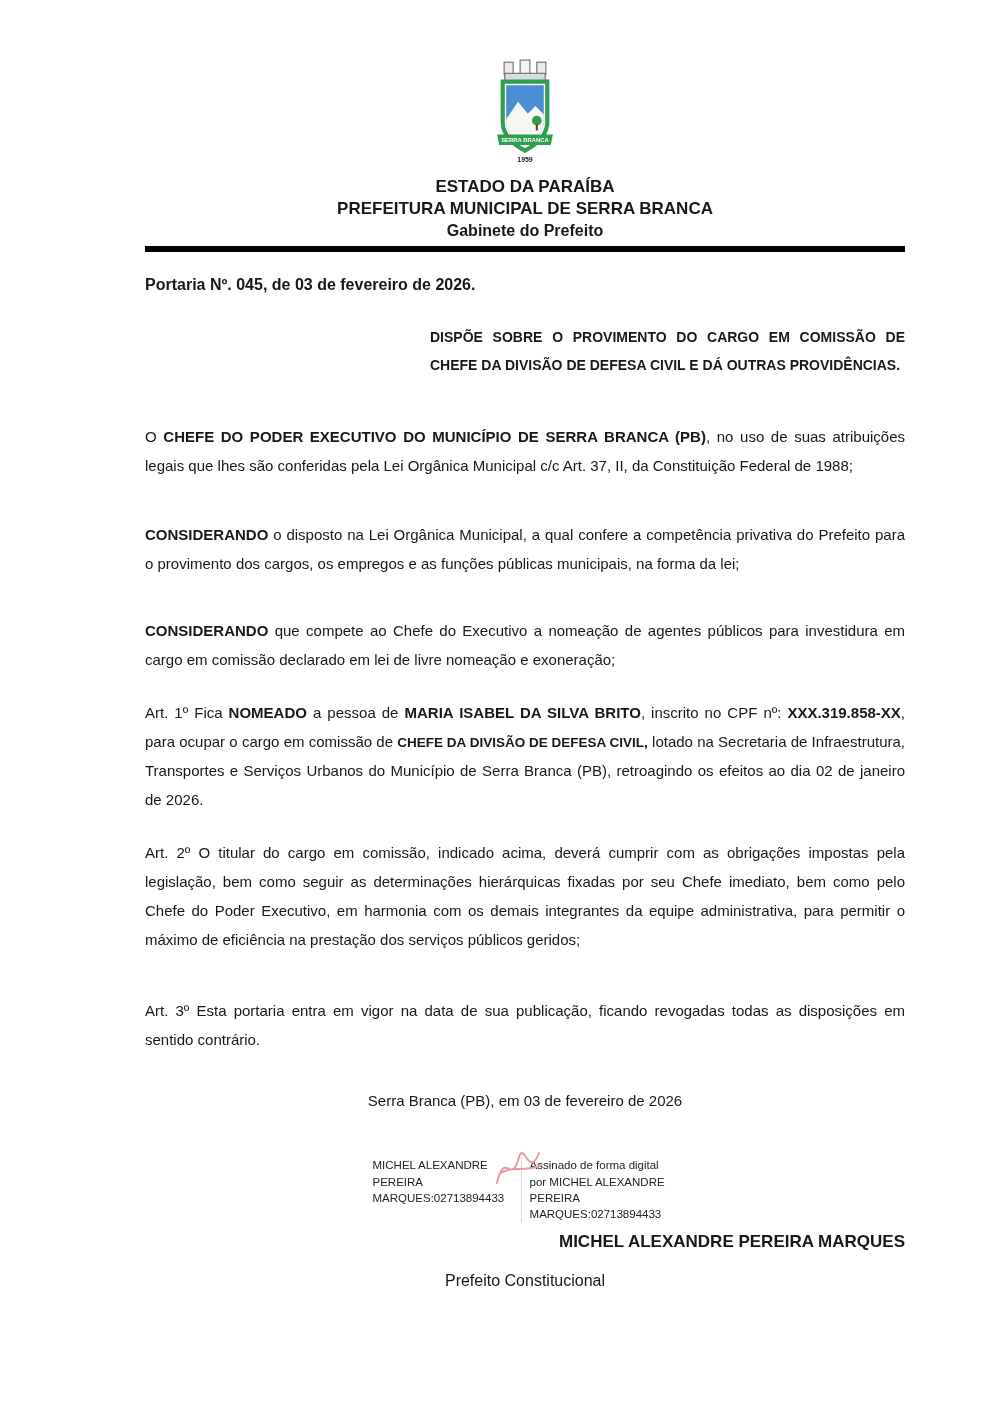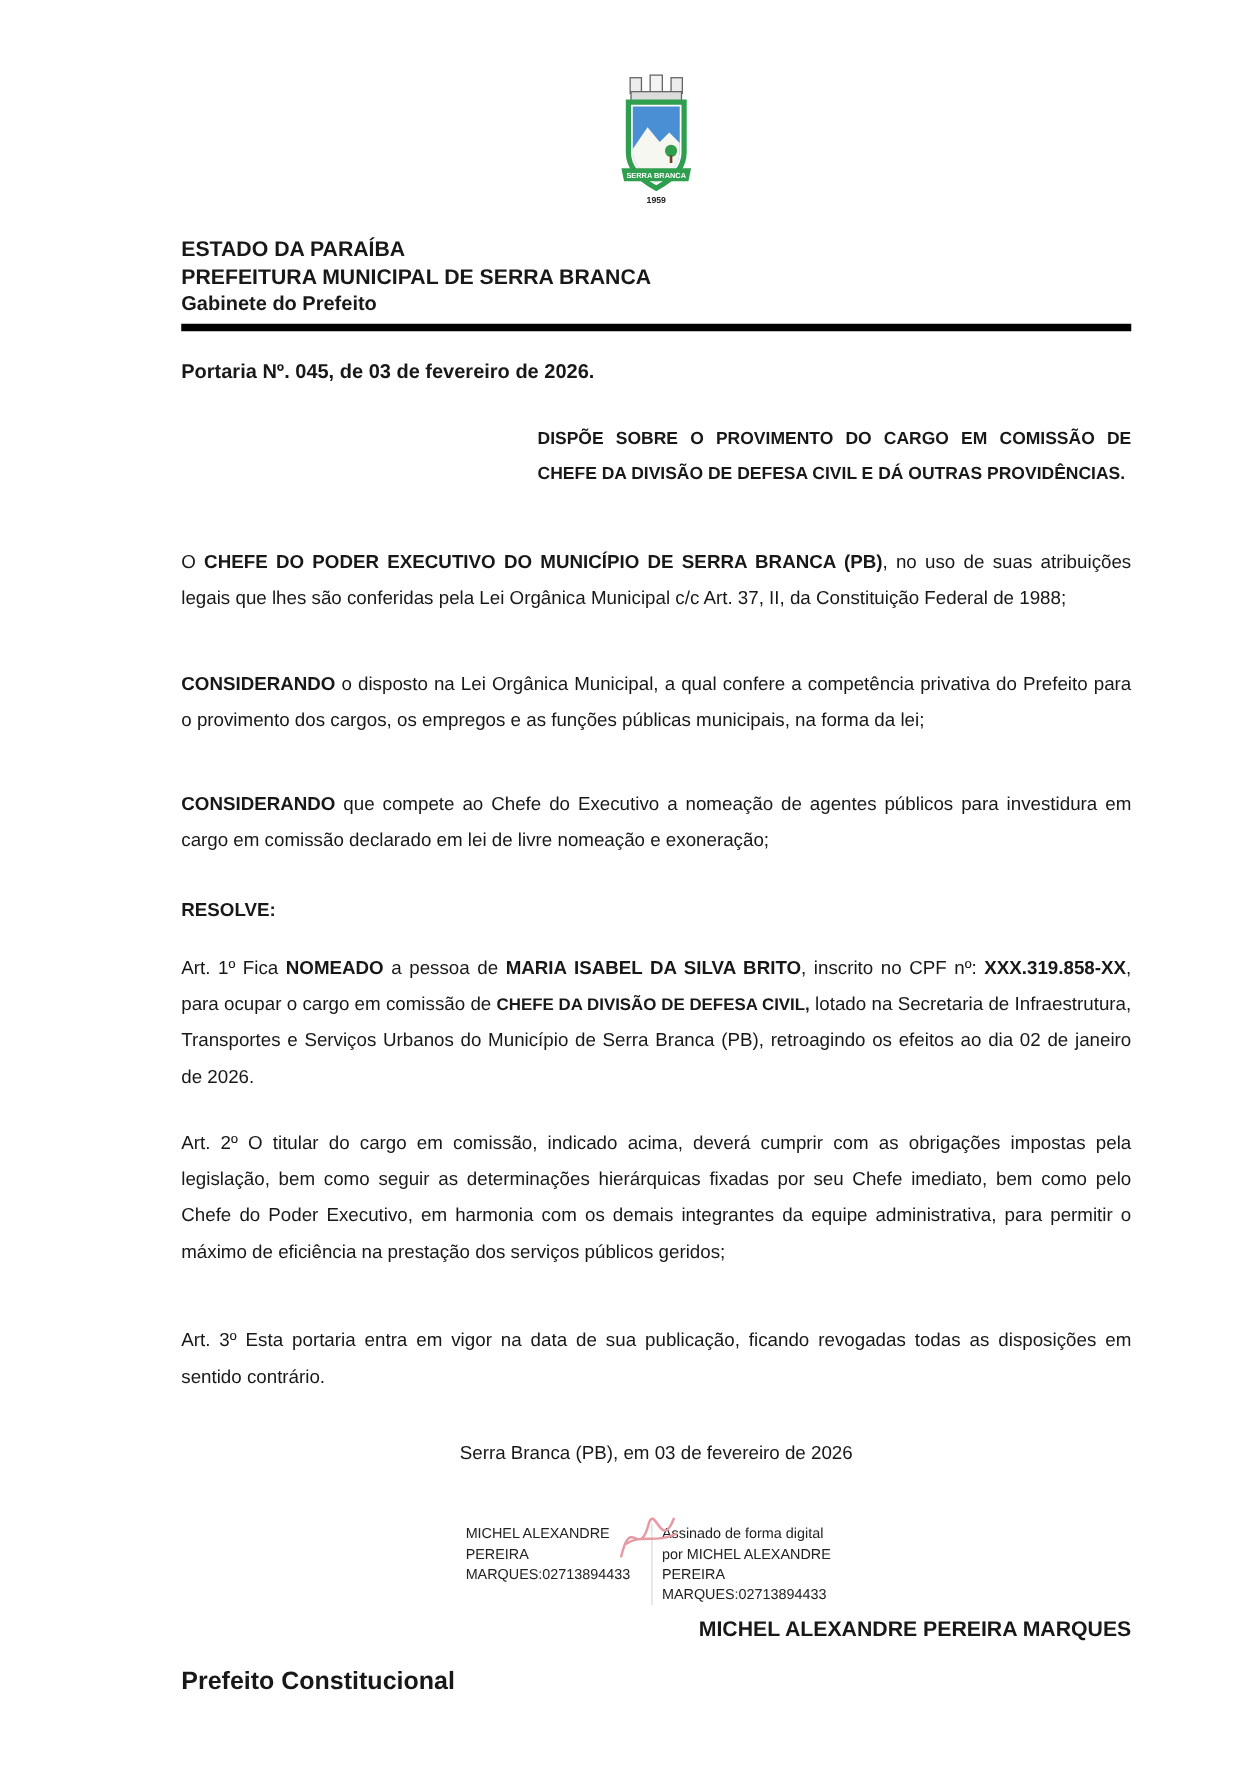--- a/index.html
+++ b/index.html
@@ -2,21 +2,21 @@
 <html><head>
 <meta charset="utf-8">
 <style>
   html,body{margin:0;padding:0;}
   body{width:1000px;height:1415px;background:#ffffff;overflow:hidden;
        font-family:"Liberation Sans", sans-serif;color:#181818;}
   .page{position:relative;width:1000px;height:1415px;background:#fff;}
   .content{padding:0 95px 0 145px;}
 
   .crest-wrap{text-align:center;padding-top:58px;}
-  .header-block{margin-top:16px;}
+  .header-block{text-align:center;margin-top:4px;}
   .hdr-line1,.hdr-line2{font-weight:bold;font-size:17px;line-height:22px;}
   .hdr-line3{font-weight:bold;font-size:16px;line-height:21px;}
   .rule{height:6px;background:#000;margin-top:5px;}
 
   .doc-title{font-weight:bold;font-size:16px;margin-top:24px;}
 
   .epigraph{margin:30px 0 0 285px;font-weight:bold;font-size:14px;
             line-height:1.98;text-align:justify;}
 
   .para{font-size:15px;line-height:1.93;text-align:justify;margin-top:30px;}
@@ -28,21 +28,21 @@
   .dateline{text-align:center;font-size:15px;margin-top:38px;}
 
   .digital-sig{width:305px;margin:48px auto 0;display:flex;gap:8px;
                font-size:11.5px;line-height:1.4;position:relative;color:#222;}
   .sig-left{width:142px;overflow-wrap:anywhere;}
   .sig-divider{width:1px;background:#d9d9d9;}
   .sig-right{width:150px;}
   .squiggle{position:absolute;left:118px;top:-14px;pointer-events:none;}
 
   .sig-name{text-align:right;font-weight:bold;font-size:17px;margin-top:10px;}
-  .sig-role{text-align:left;font-weight:bold;font-size:20px;margin-top:20px;}
+  .sig-role{text-align:center;font-weight:normal;font-size:16px;margin-top:20px;}
 
   svg text{font-family:"Liberation Sans", sans-serif;}
 </style>
 </head>
 <body>
 
 <div class="page">
   <div class="content">
 
     <div class="crest-wrap">
@@ -78,21 +78,20 @@
     <div class="doc-title">Portaria Nº. 045, de 03 de fevereiro de 2026.</div>
 
     <div class="epigraph">DISPÕE SOBRE O PROVIMENTO DO CARGO EM COMISSÃO DE CHEFE DA DIVISÃO DE DEFESA CIVIL E DÁ OUTRAS PROVIDÊNCIAS.</div>
 
     <p class="para" style="margin-top:44px"><span>O </span><span class="b">CHEFE DO PODER EXECUTIVO DO MUNICÍPIO DE SERRA BRANCA (PB)</span><span>, no uso de suas atribuições legais que lhes são conferidas pela Lei Orgânica Municipal c/c Art. 37, II, da Constituição Federal de 1988;</span></p>
 
     <p class="para" style="margin-top:40px"><span class="b">CONSIDERANDO</span><span> o disposto na Lei Orgânica Municipal, a qual confere a competência privativa do Prefeito para o provimento dos cargos, os empregos e as funções públicas municipais, na forma da lei;</span></p>
 
     <p class="para" style="margin-top:38px"><span class="b">CONSIDERANDO</span><span> que compete ao Chefe do Executivo a nomeação de agentes públicos para investidura em cargo em comissão declarado em lei de livre nomeação e exoneração;</span></p>
 
-    <div class="resolve">RESOLVE:</div>
 
     <p class="para tight"><span>Art. 1º Fica </span><span class="b">NOMEADO</span><span> a pessoa de </span><span class="b">MARIA ISABEL DA SILVA BRITO</span><span>, inscrito no CPF nº: </span><span class="b">XXX.319.858-XX</span><span>, para ocupar o cargo em comissão de </span><span class="sc">CHEFE DA DIVISÃO DE DEFESA CIVIL,</span><span> lotado na Secretaria de Infraestrutura, Transportes e Serviços Urbanos do Município de Serra Branca (PB), retroagindo os efeitos ao dia 02 de janeiro de 2026.</span></p>
 
     <p class="para tight"><span>Art. 2º O titular do cargo em comissão, indicado acima, deverá cumprir com as obrigações impostas pela legislação, bem como seguir as determinações hierárquicas fixadas por seu Chefe imediato, bem como pelo Chefe do Poder Executivo, em harmonia com os demais integrantes da equipe administrativa, para permitir o máximo de eficiência na prestação dos serviços públicos geridos;</span></p>
 
     <p class="para" style="margin-top:42px"><span>Art. 3º Esta portaria entra em vigor na data de sua publicação, ficando revogadas todas as disposições em sentido contrário.</span></p>
 
     <div class="dateline">Serra Branca (PB), em 03 de fevereiro de 2026</div>
 
     <div class="digital-sig">

